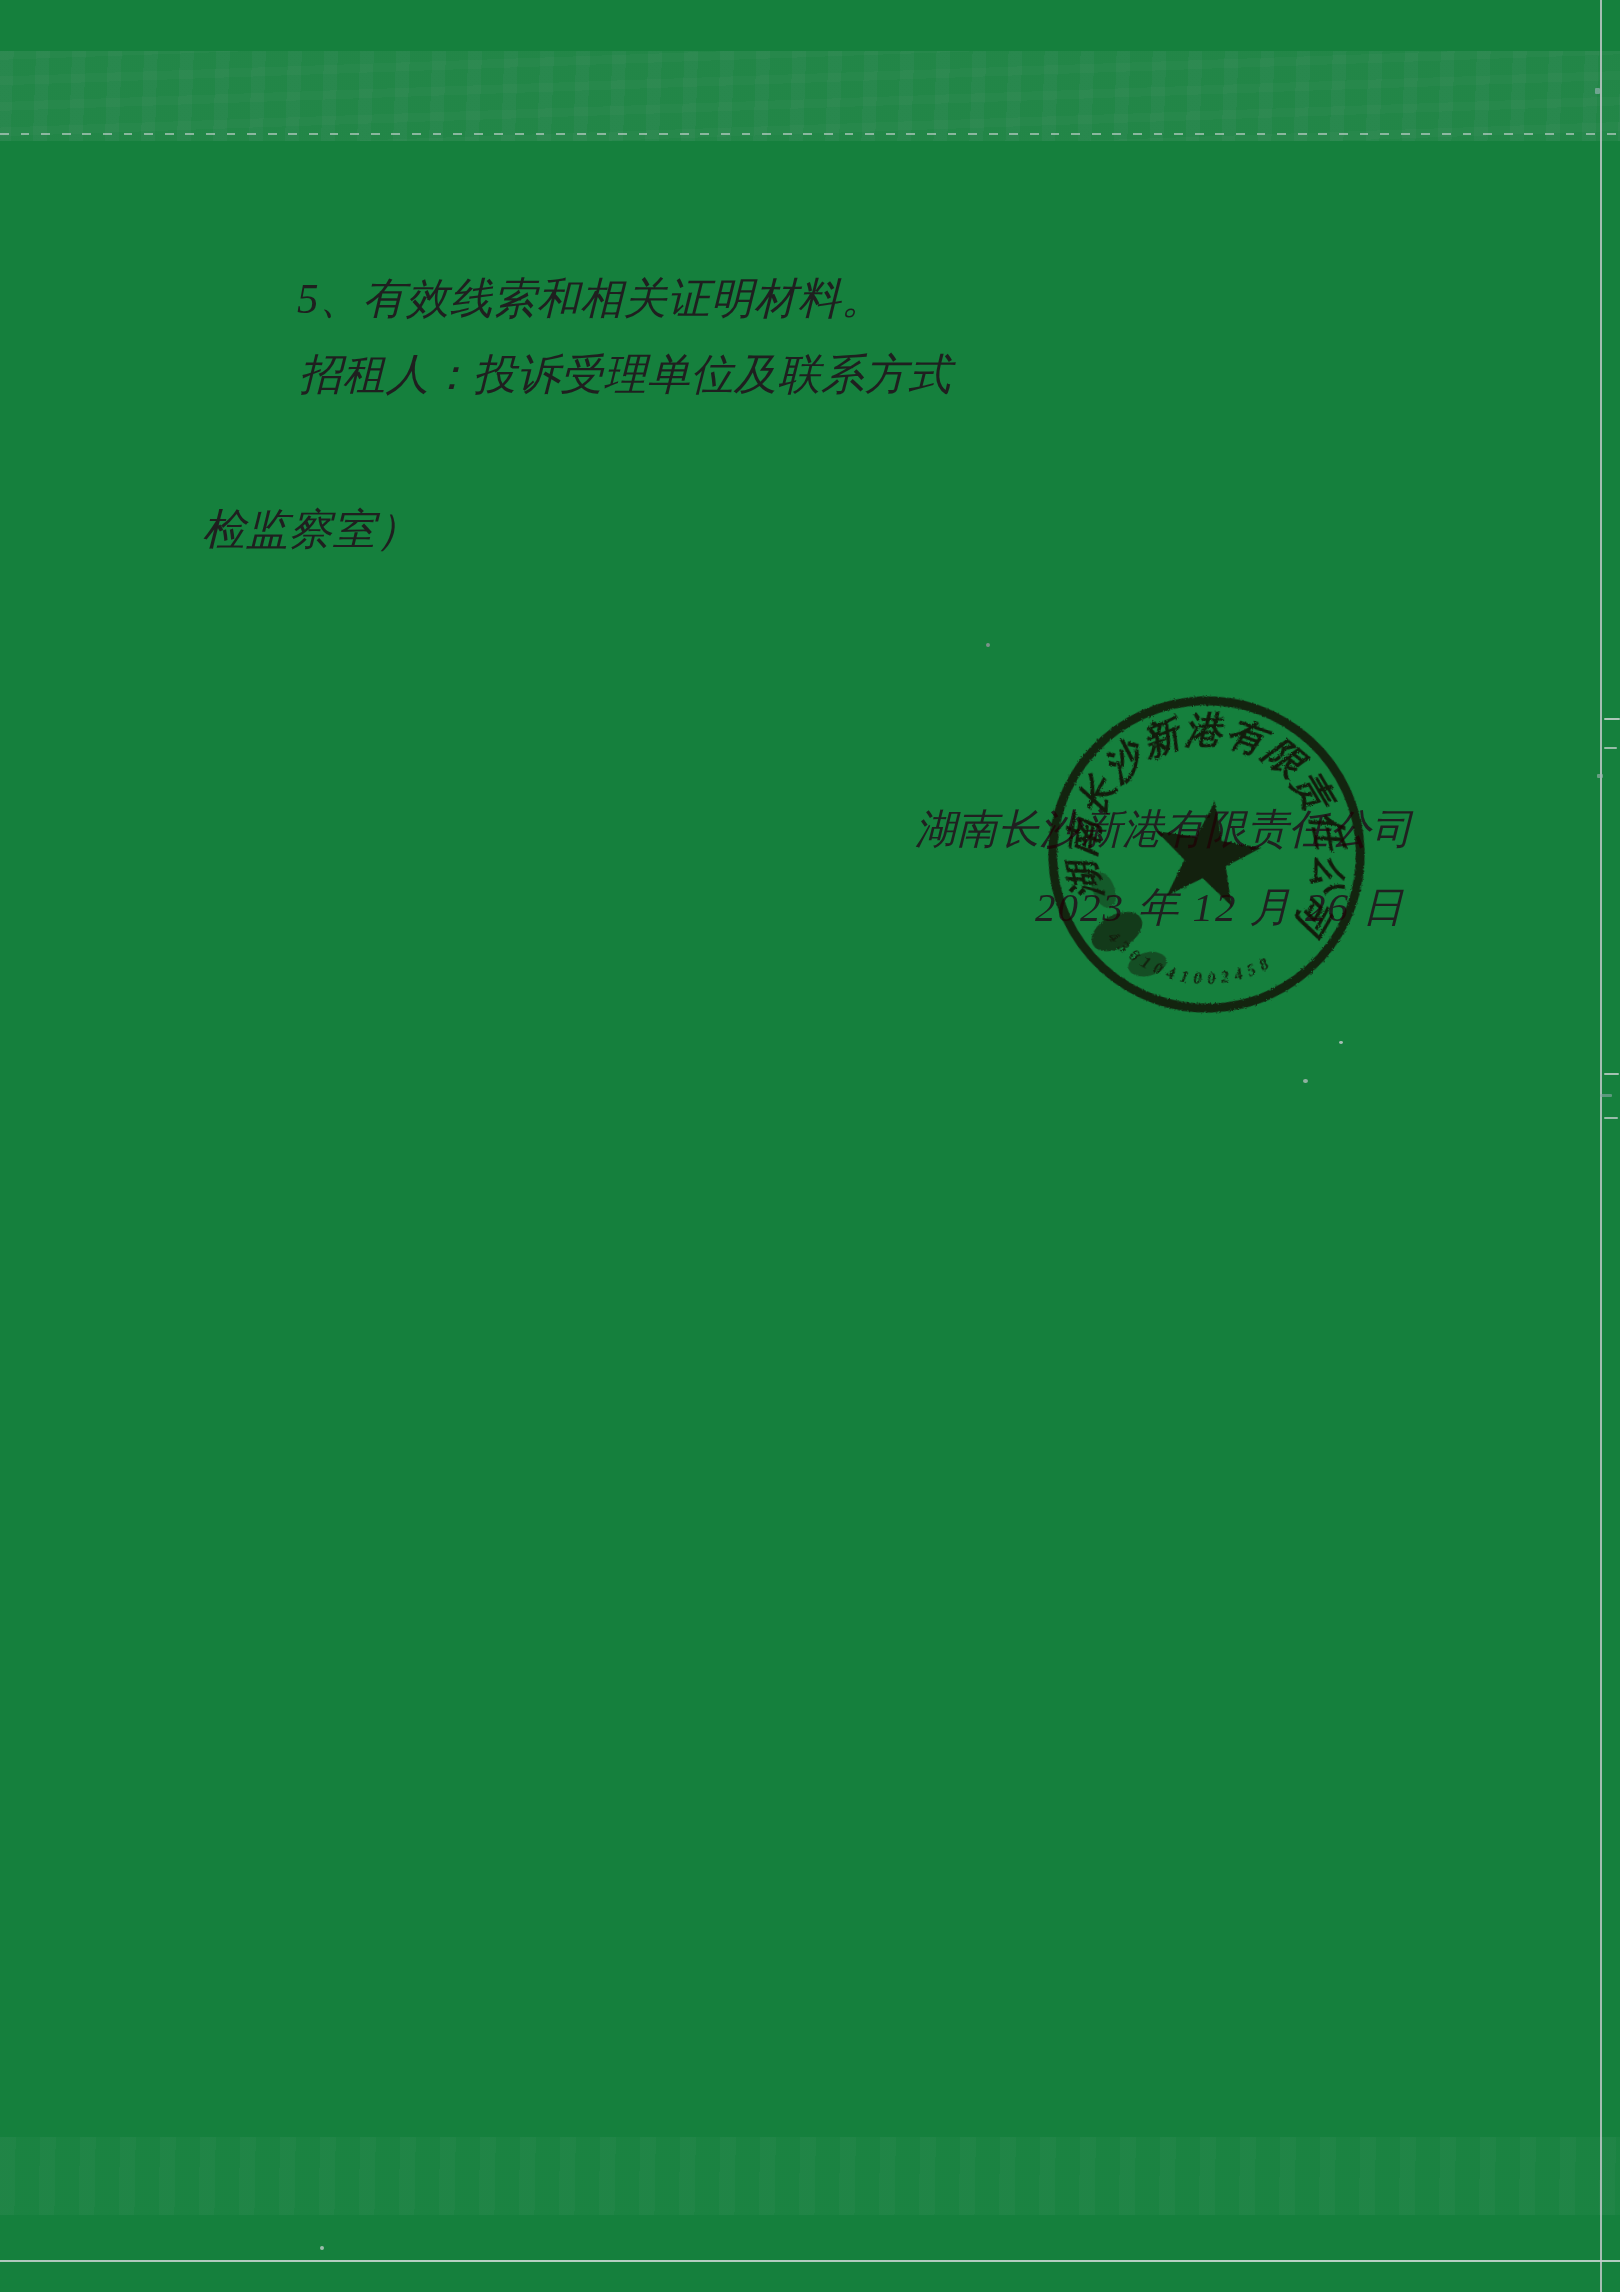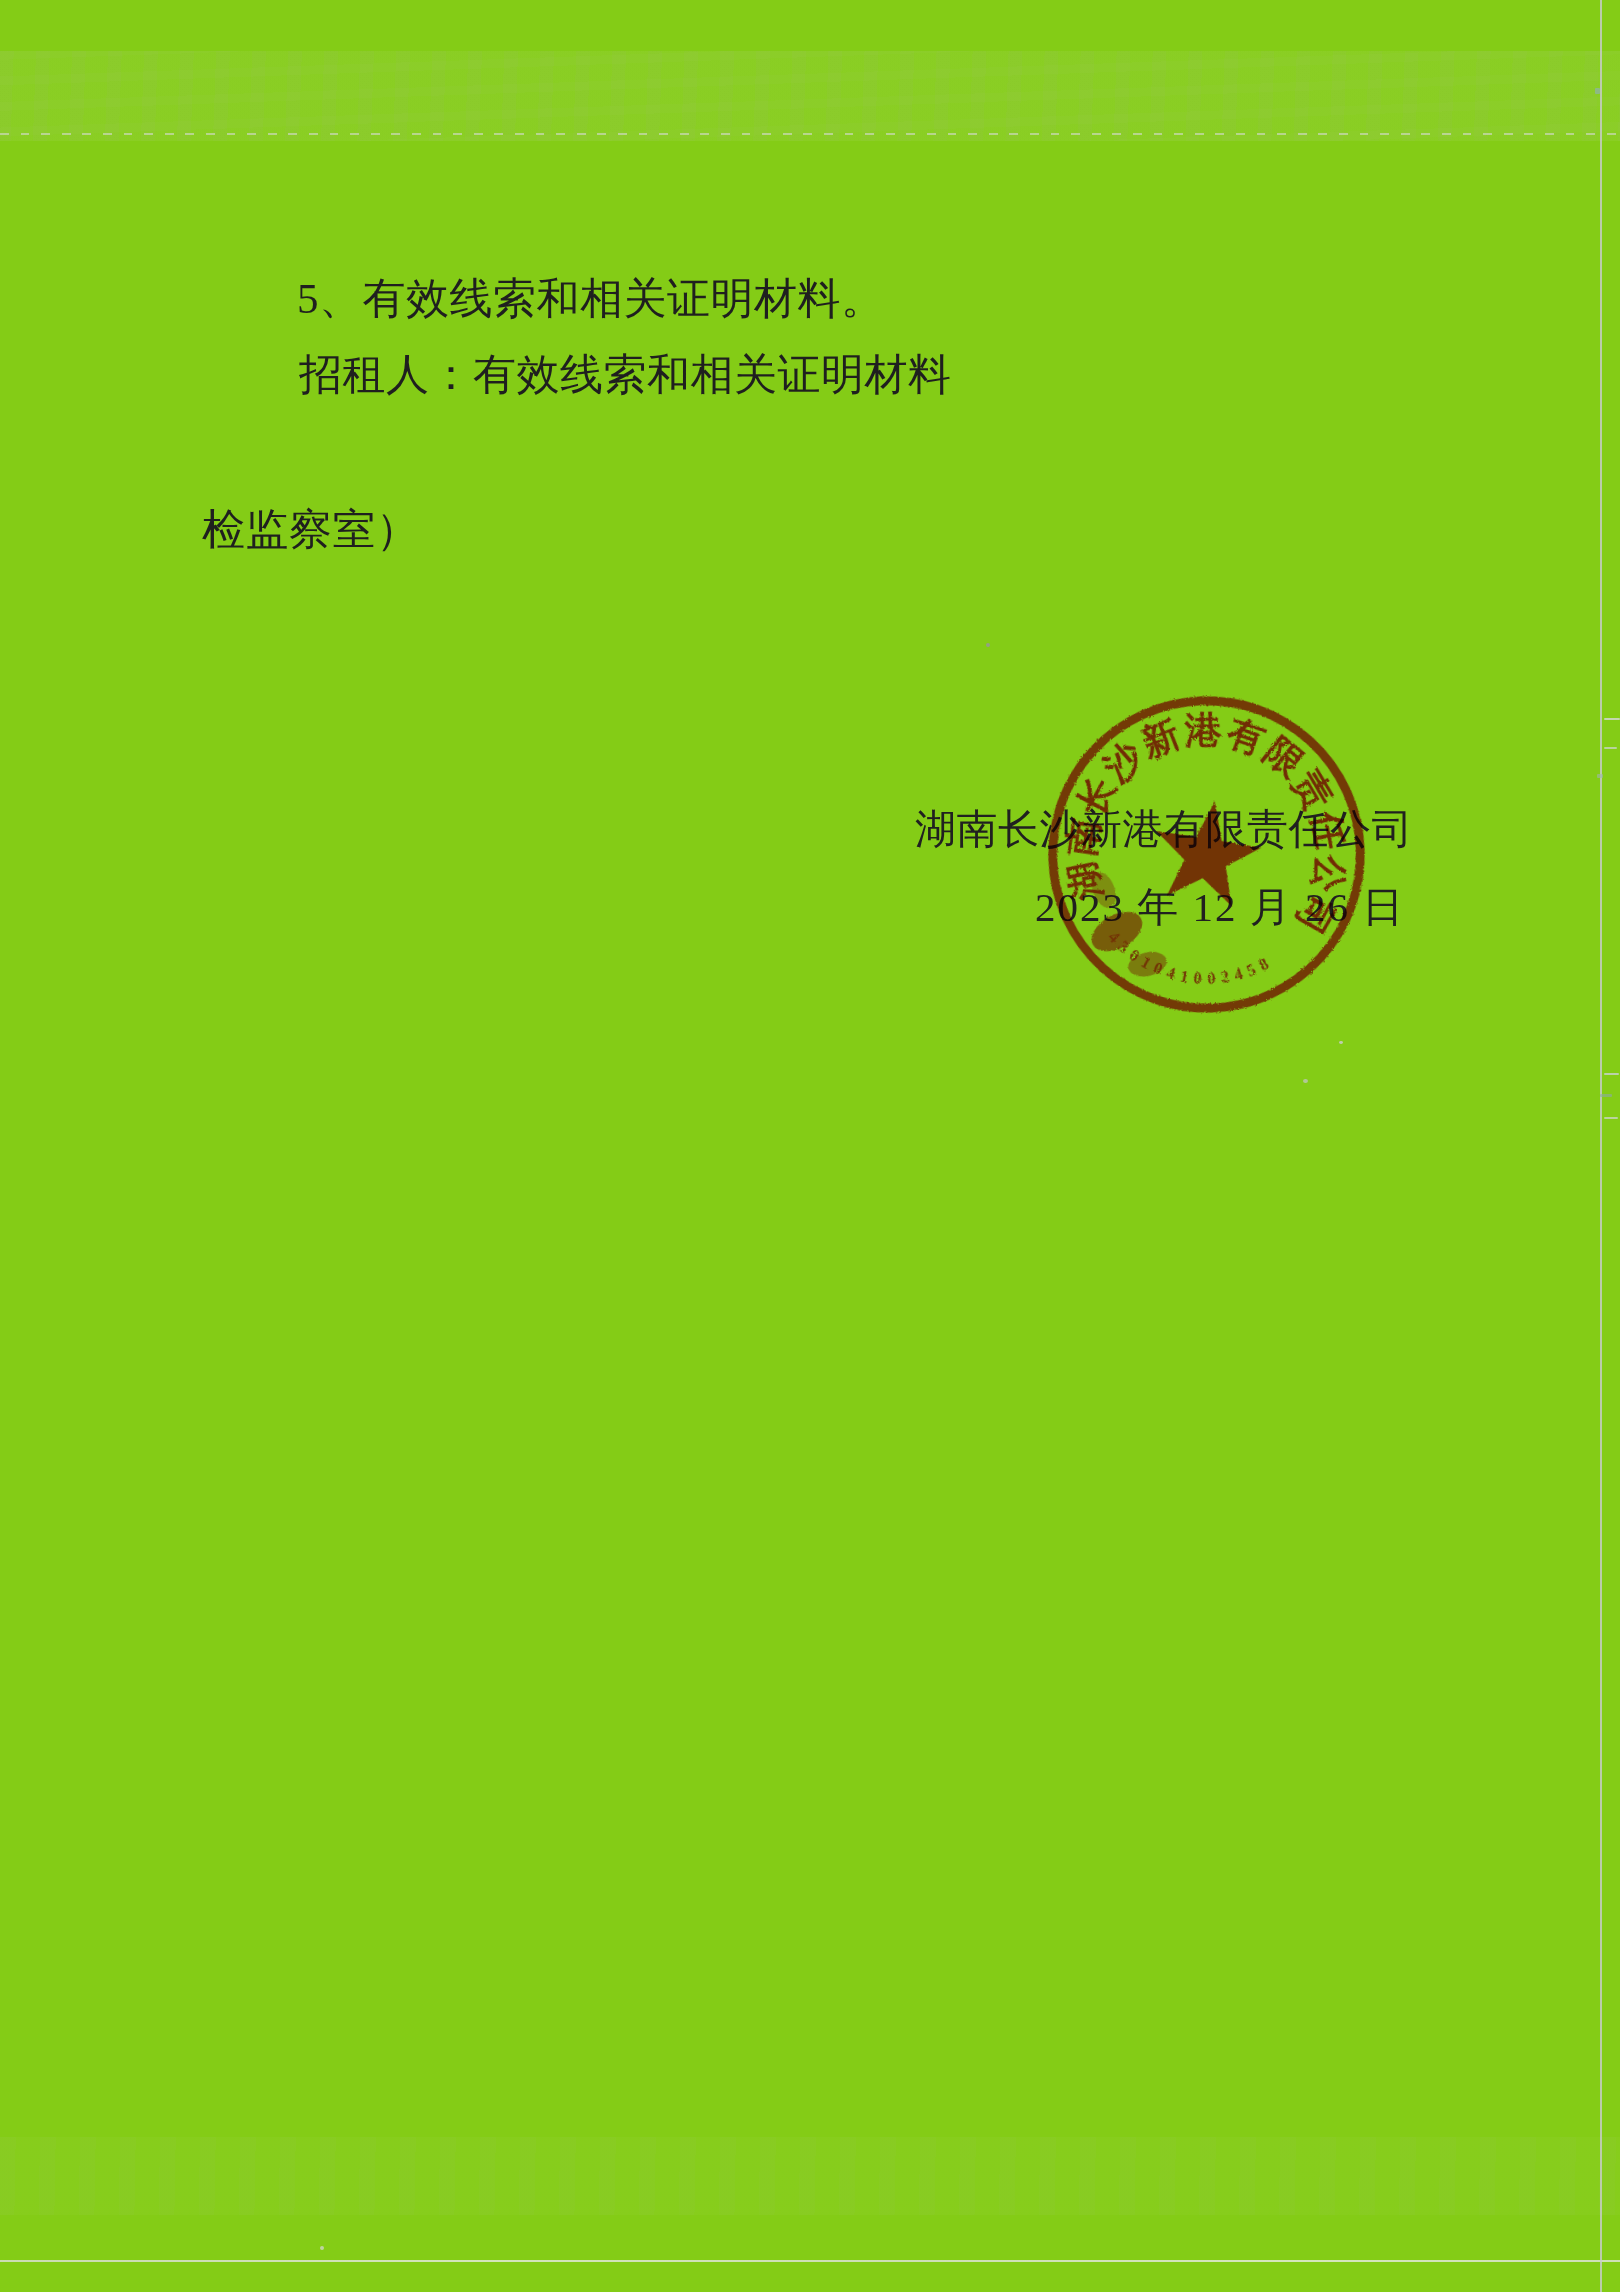--- a/index.html
+++ b/index.html
@@ -4,21 +4,22 @@
 <style>
   html,body{margin:0;padding:0;}
   body{
     width:1620px;height:2293px;
     background:#ffffff;
     font-family:"Liberation Serif","DejaVu Serif",serif;
     overflow:hidden;
   }
   .page{
     position:relative;width:1620px;height:2293px;
-    background:#84cc16;
+    background:#15803d;
+    font-style:italic;
   }
   
   .scan-band-top{
     position:absolute;left:0;top:51px;width:1620px;height:90px;
     background:
       repeating-linear-gradient(92deg, rgba(190,192,202,0.10) 0 13.7px, rgba(244,244,248,0.04) 13.7px 36px),
       repeating-linear-gradient(178deg, rgba(205,207,214,0.07) 0 8.8px, rgba(250,250,252,0.03) 8.8px 25.5px);
     opacity:.85;
   }
   .scan-dotline-top{
@@ -87,21 +88,21 @@
   <div class="edge-mark" style="left:1604px;top:1073px;width:14.7px;height:2px;background:#c8d2d0;opacity:.8"></div>
   <div class="edge-mark" style="left:1600px;top:1094px;width:11.8px;height:2.9px;background:#8aa8a6;opacity:.6"></div>
   <div class="edge-mark" style="left:1604px;top:1117px;width:13.7px;height:2px;background:#d2d6d8;opacity:.7"></div>
 
   <div class="speck" style="left:986px;top:643px;width:3.9px;height:3.9px;background:#96969e;opacity:.8"></div>
   <div class="speck" style="left:1339px;top:1041px;width:3.9px;height:2.9px;background:#cdcdd4;opacity:.8"></div>
   <div class="speck" style="left:1303px;top:1079px;width:4.9px;height:3.9px;background:#c6c6cd;opacity:.7"></div>
   <div class="speck" style="left:320px;top:2246px;width:3.9px;height:3.9px;background:#d6d6dc;opacity:.7"></div>
 
   <div class="doc-line" id="line1">5、有效线索和相关证明材料。</div>
-  <div class="doc-line" id="line2">招租人：有效线索和相关证明材料</div>
+  <div class="doc-line" id="line2">招租人：投诉受理单位及联系方式</div>
   <div class="doc-line" id="line4">检监察室）</div>
 
   <div class="sig-line" id="sig-company">湖南长沙新港有限责任公司</div>
   <div class="sig-line" id="sig-date">2023 年 12 月 26 日</div>
 
   <svg class="stamp" viewBox="0 0 340 340" xmlns="http://www.w3.org/2000/svg" xmlns:xlink="http://www.w3.org/1999/xlink">
     <defs>
       <filter id="rough" x="-6%" y="-6%" width="112%" height="112%">
         <feTurbulence type="fractalNoise" baseFrequency="0.9" numOctaves="1" result="n"></feTurbulence>
         <feDisplacementMap in="SourceGraphic" in2="n" scale="3.5"></feDisplacementMap>

